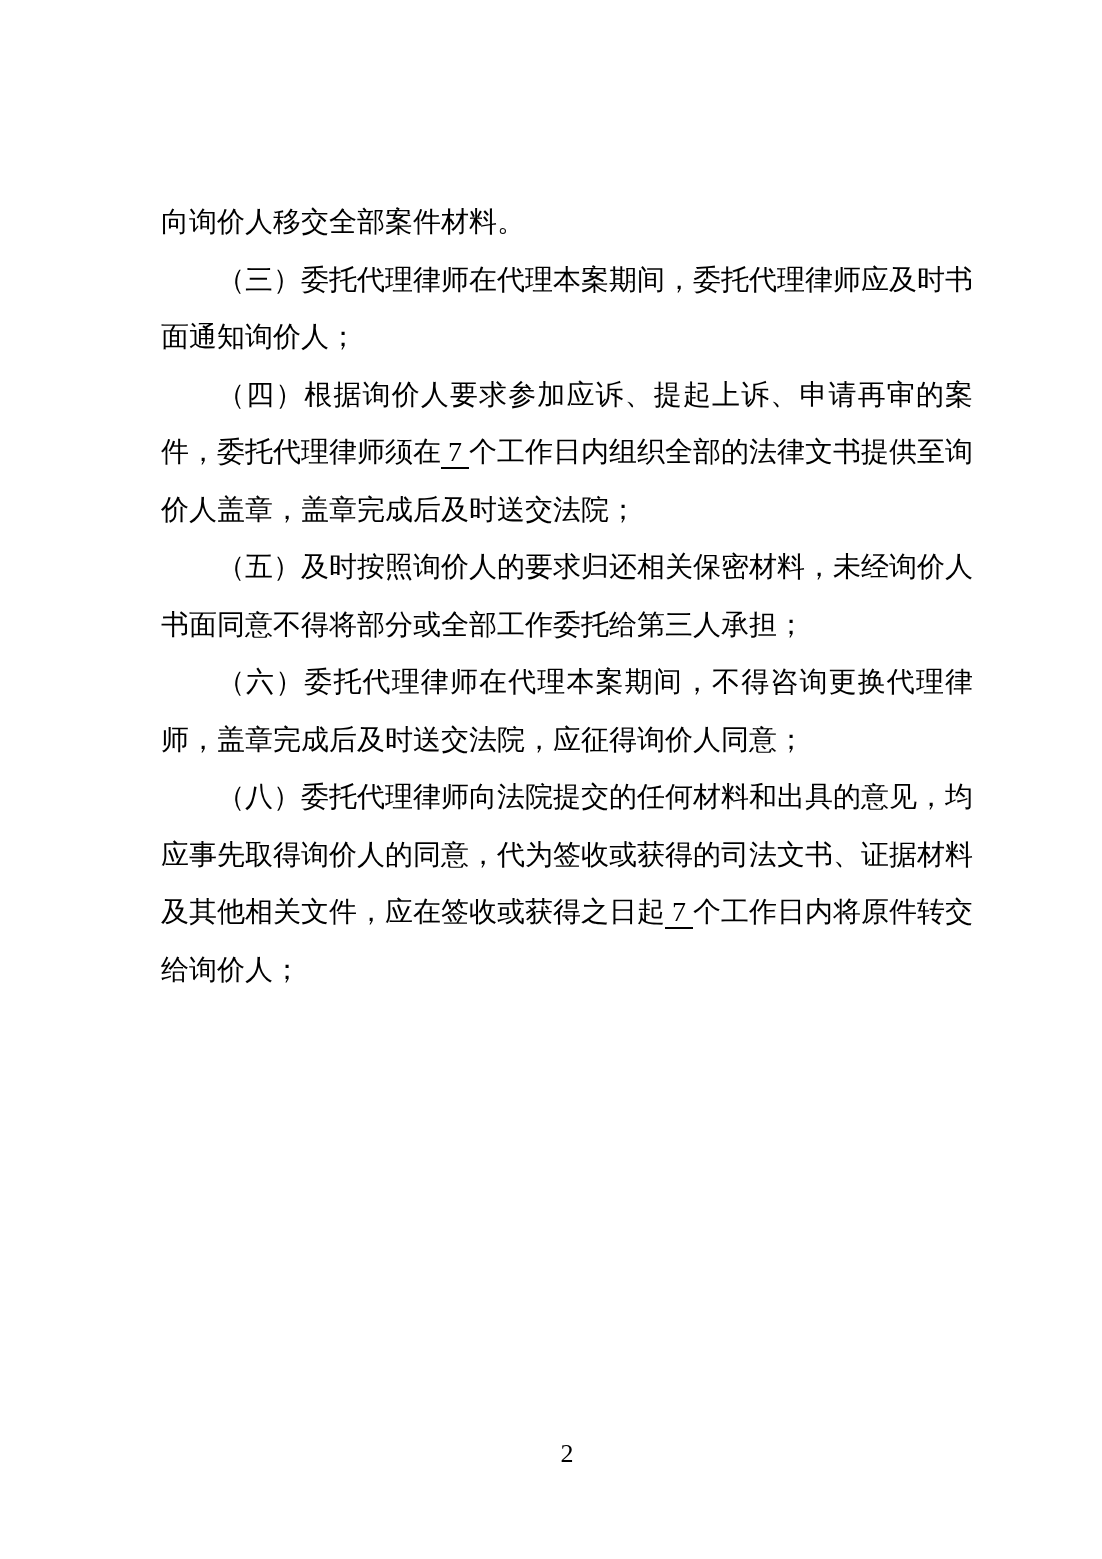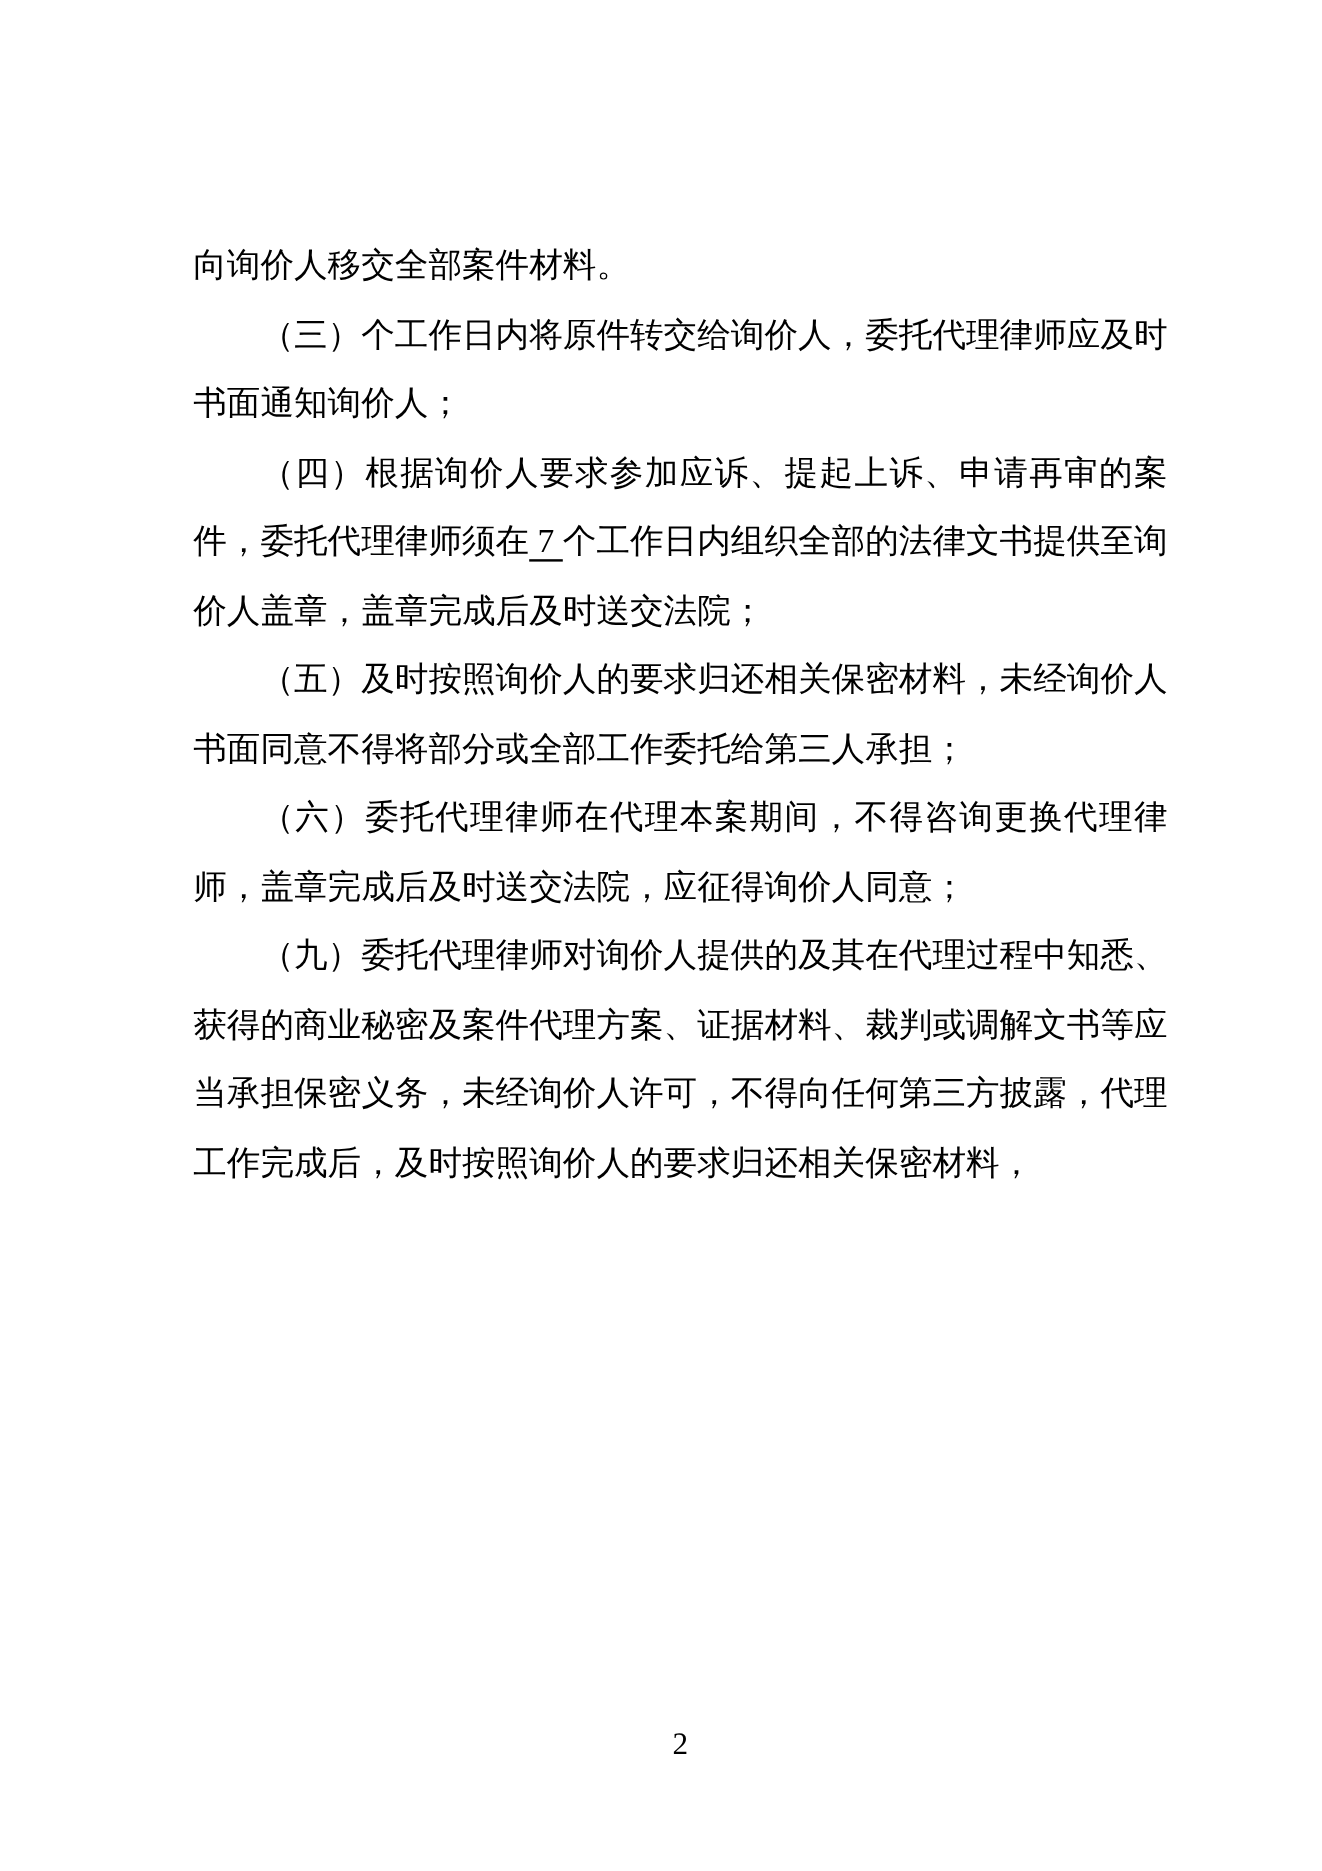--- a/index.html
+++ b/index.html
@@ -59,24 +59,24 @@
     color: #000000;
   }
 </style>
 </head>
 <body>
 
 <div class="page">
 
   <div class="doc-body">
     <p><span>向询价人移交全部案件材料。</span></p>
-    <p class="indent"><span>（三）个工作日内将原件转交给询价人，委托代理律师应及时书面通知询价人；</span></p>
+    <p class="indent"><span>（三）委托代理律师在代理本案期间，委托代理律师应及时书面通知询价人；</span></p>
     <p class="indent"><span>（四）根据询价人要求参加应诉、提起上诉、申请再审的案件，委托代理律师须在</span><span class="u">&nbsp;7&nbsp;</span><span>个工作日内组织全部的法律文书提供至询价人盖章，盖章完成后及时送交法院；</span></p>
     <p class="indent"><span>（五）及时按照询价人的要求归还相关保密材料，未经询价人书面同意不得将部分或全部工作委托给第三人承担；</span></p>
     <p class="indent"><span>（六）委托代理律师在代理本案期间，不得咨询更换代理律师，盖章完成后及时送交法院，应征得询价人同意；</span></p>
-    <p class="indent"><span>（九）委托代理律师对询价人提供的及其在代理过程中知悉、获得的商业秘密及案件代理方案、证据材料、裁判或调解文书等应当承担保密义务，未经询价人许可，不得向任何第三方披露，代理工作完成后，及时按照询价人的要求归还相关保密材料，</span></p>
+    <p class="indent"><span>（八）委托代理律师向法院提交的任何材料和出具的意见，均应事先取得询价人的同意，代为签收或获得的司法文书、证据材料及其他相关文件，应在签收或获得之日起</span><span class="u">&nbsp;7&nbsp;</span><span>个工作日内将原件转交给询价人；</span></p>
   </div>
 
   <div class="footer">
     <span>2</span>
   </div>
 
 </div>
 
 </body></html>

